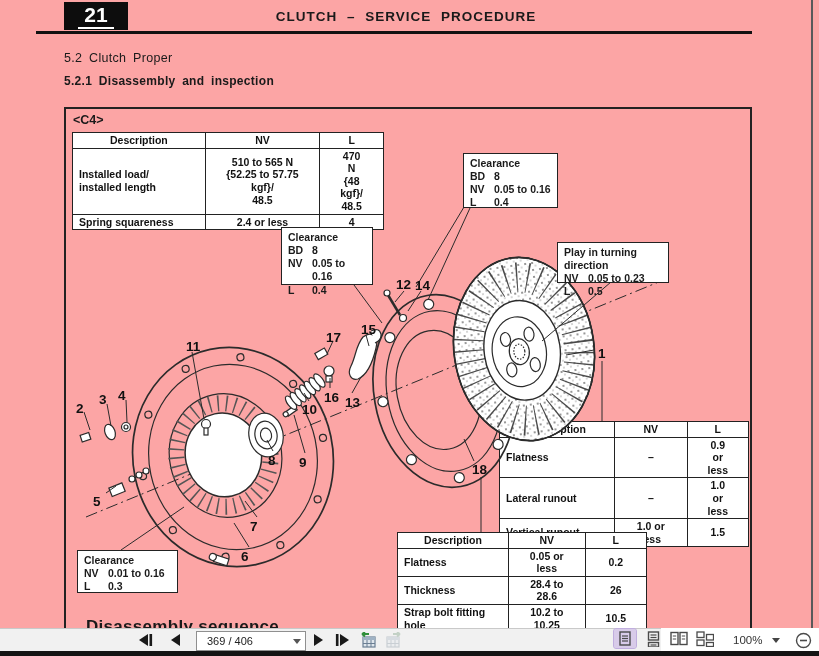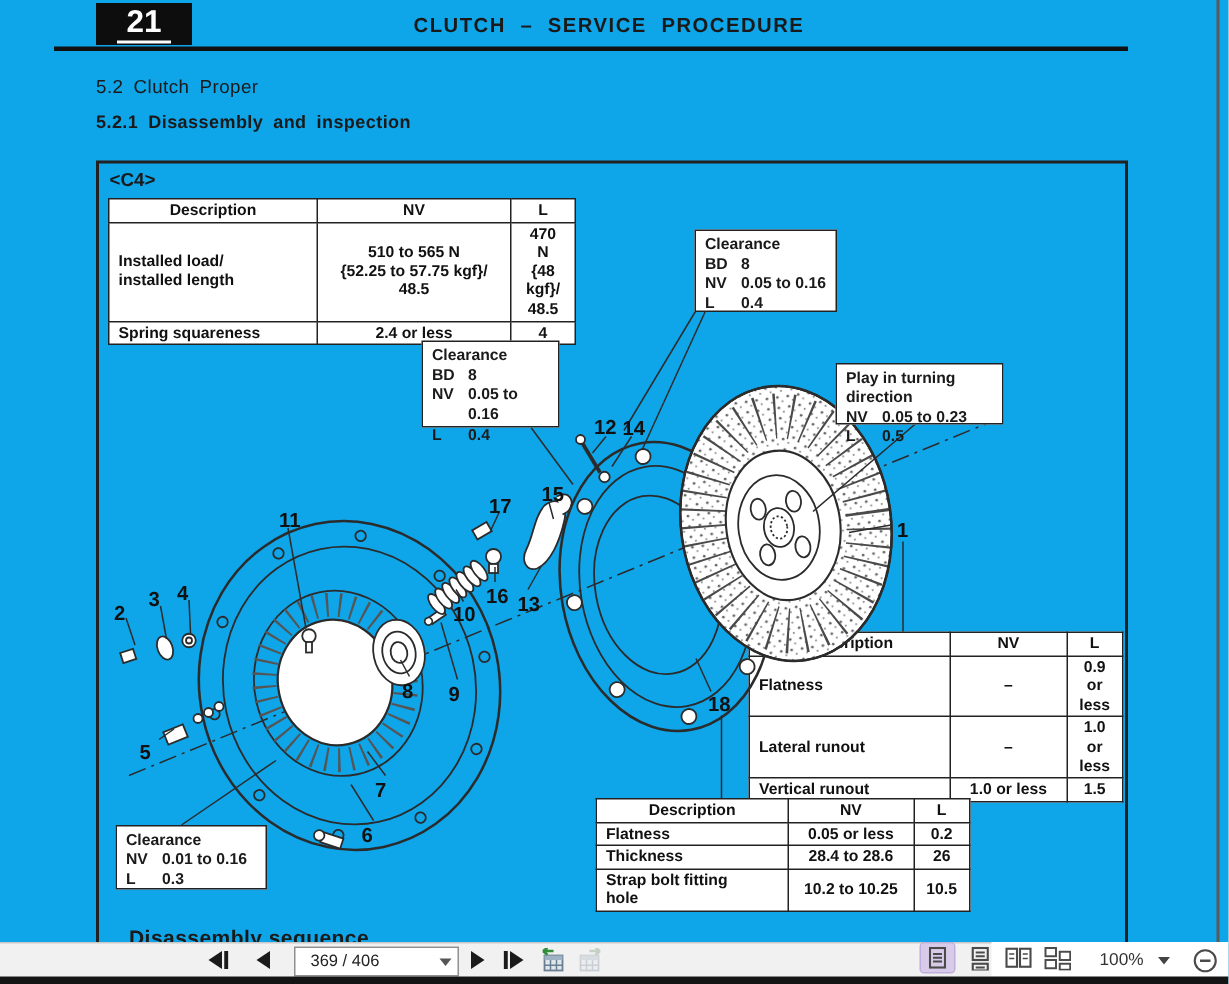--- a/index.html
+++ b/index.html
@@ -1,56 +1,56 @@
 <!DOCTYPE html>
 <html><head>
 <meta charset="utf-8">
 <style>
   html,body{margin:0;padding:0;}
   body{width:819px;height:656px;overflow:hidden;background:#fff;
        font-family:"Liberation Sans","DejaVu Sans",sans-serif;}
   .viewer{position:relative;width:819px;height:656px;background:#fff;}
 
   
-  .doc{position:absolute;left:0;top:0;width:819px;height:628px;background:#0ea5e9;overflow:hidden;color:#1a1a1a;}
+  .doc{position:absolute;left:0;top:0;width:819px;height:628px;background:#fca5a5;overflow:hidden;color:#1a1a1a;}
   .badge{position:absolute;left:64px;top:2px;width:64px;height:28px;background:#0d0d0d;color:#fff;
          display:flex;align-items:center;justify-content:center;}
   .badge span{font-size:21px;font-weight:bold;border-bottom:2px solid #fff;padding:0 6px 1px 6px;line-height:22px;}
   .doc-title{position:absolute;left:0;top:9px;width:812px;text-align:center;font-size:13.5px;font-weight:bold;
              letter-spacing:1px;word-spacing:5px;}
   .hrule{position:absolute;left:36px;top:31px;width:716px;height:3px;background:#111;}
   .h-sec{position:absolute;left:64px;top:51px;font-size:12.5px;font-weight:normal;letter-spacing:.3px;word-spacing:3px;}
   .h-sub{position:absolute;left:64px;top:74px;font-size:12px;font-weight:bold;letter-spacing:.3px;word-spacing:3px;}
 
   .figure{position:absolute;left:64px;top:107px;width:688px;height:527px;border:2px solid #222;box-sizing:border-box;}
   .c4label{position:absolute;left:7px;top:4px;font-size:12.5px;font-weight:bold;}
 
   table.spec{border-collapse:collapse;background:#fff;position:absolute;}
   table.spec th,table.spec td{border:1.5px solid #222;font-size:10.5px;font-weight:bold;color:#111;
-      padding:1px 8px;line-height:1.2;}
+      padding:1px 20px;line-height:1.2;}
   table.spec th{text-align:center;font-weight:bold;}
   table.spec td.desc{text-align:left;padding-left:6px;}
   table.spec td.val{text-align:center;}
   .ml{white-space:pre-line;}
 
   .t-c4{left:6px;top:23px;width:312px;}
   .t-disc{left:433px;top:312px;width:250px;}
   .t-cover{left:331px;top:423px;width:250px;}
 
   .callout{position:absolute;background:#fff;border:1.5px solid #222;font-size:10.5px;font-weight:bold;
            padding:3px 5px 3px 6px;line-height:1.25;z-index:5;}
   .callout .crow{display:flex;}
   .callout .ck{width:24px;flex:0 0 24px;}
   .co-top{left:397px;top:44px;width:95px;height:55px;box-sizing:border-box;}
   .co-mid{left:215px;top:118px;width:92px;height:58px;box-sizing:border-box;}
   .co-play{left:491px;top:133px;width:112px;height:41px;box-sizing:border-box;}
   .co-bot{left:11px;top:441px;width:101px;height:43px;box-sizing:border-box;}
 
   .pnum{position:absolute;font-size:13.5px;font-weight:bold;color:#111;z-index:6;}
-  .caption{position:absolute;left:20px;top:508px;font-size:14px;font-weight:bold;letter-spacing:.3px;}
+  .caption{position:absolute;left:20px;top:508px;font-size:17px;font-weight:bold;letter-spacing:.3px;}
 
   .diagram{position:absolute;left:0;top:0;z-index:1;}
 
   .right-line{position:absolute;left:811px;top:0;width:2px;height:628px;background:#5a5a5a;}
 
   
   .toolbar{position:absolute;left:0;top:628px;width:661px;height:23px;background:#f1f1f1;border-top:1px solid #c9c9c9;box-sizing:border-box;}
   .tb{position:absolute;top:0;height:22px;display:flex;align-items:center;justify-content:center;cursor:default;}
   .pagebox{position:absolute;left:196px;top:2px;width:108px;height:18px;background:#fff;border:1px solid #8f8f8f;
            display:flex;align-items:center;}

